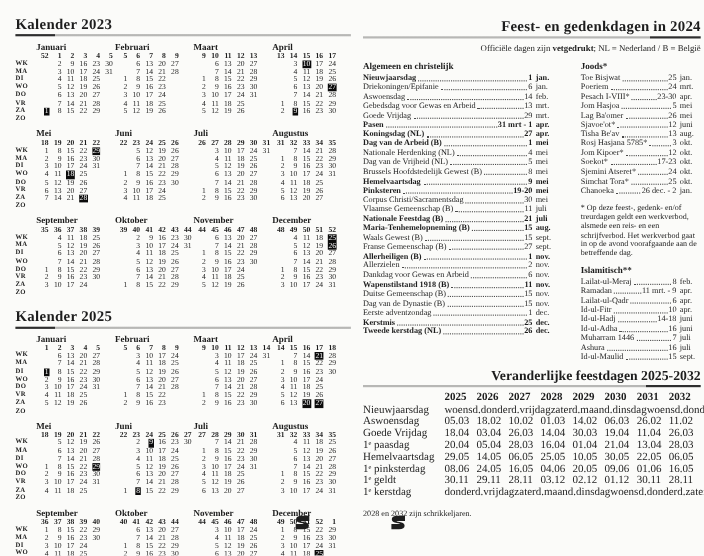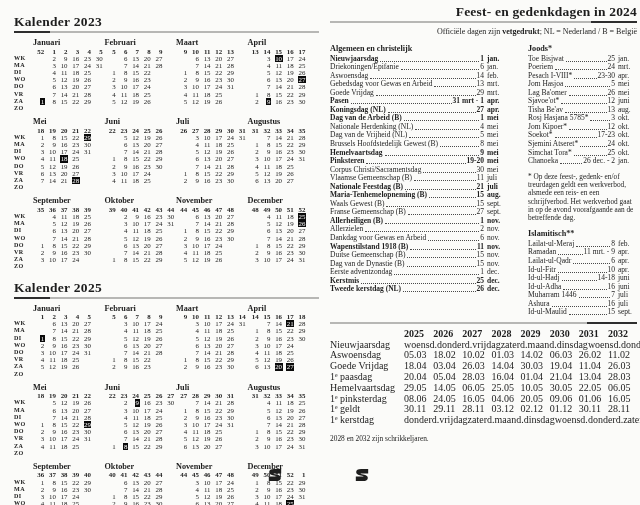--- a/index.html
+++ b/index.html
@@ -3,21 +3,21 @@
 <meta charset="utf-8">
 <style>
   html,body{margin:0;padding:0;}
   body{
     width:640px;height:505px;position:relative;overflow:hidden;
     background:#fbfbf9;color:#1d1d1d;
     font-family:"Liberation Serif","DejaVu Serif",serif;
     -webkit-font-smoothing:antialiased;
   }
   .page-left{position:absolute;left:14px;top:14px;width:305px;}
-  .page-right{position:absolute;left:330px;top:4px;width:307px;}
+  .page-right{position:absolute;left:330px;top:16px;width:307px;}
 
   
   .cal-title{font-size:13.5px;font-weight:bold;letter-spacing:.3px;margin:0;line-height:15px;}
   .title-rule{height:2px;margin-top:2px;}
   .rule-left{background:linear-gradient(90deg,#2e2e2e 0 36px,#b7b7b5 36px);}
   .rule-right-44{background:linear-gradient(90deg,#b7b7b5 0 calc(100% - 46px),#2e2e2e calc(100% - 46px));}
   .rule-right-50{background:linear-gradient(90deg,#b7b7b5 0 calc(100% - 50px),#2e2e2e calc(100% - 50px));}
 
   
   .bands{margin-top:3px;}
@@ -733,20 +733,21 @@
               <span class="leader"></span>
               <span class="hd">15</span>
               <span class="hm">sept.</span>
             </div>
           </div>
       </div>
     </div>
   </div>
 
   <div class="vf">
+    <h3 class="vf-title">Veranderlijke feestdagen 2025-2032</h3>
     <div class="title-rule rule-right-50"></div>
     <div class="vf-table">
         <div class="trow thead">
           <span class="tlabel"></span>
           <span class="tcell">2025</span>
           <span class="tcell">2026</span>
           <span class="tcell">2027</span>
           <span class="tcell">2028</span>
           <span class="tcell">2029</span>
           <span class="tcell">2030</span>

